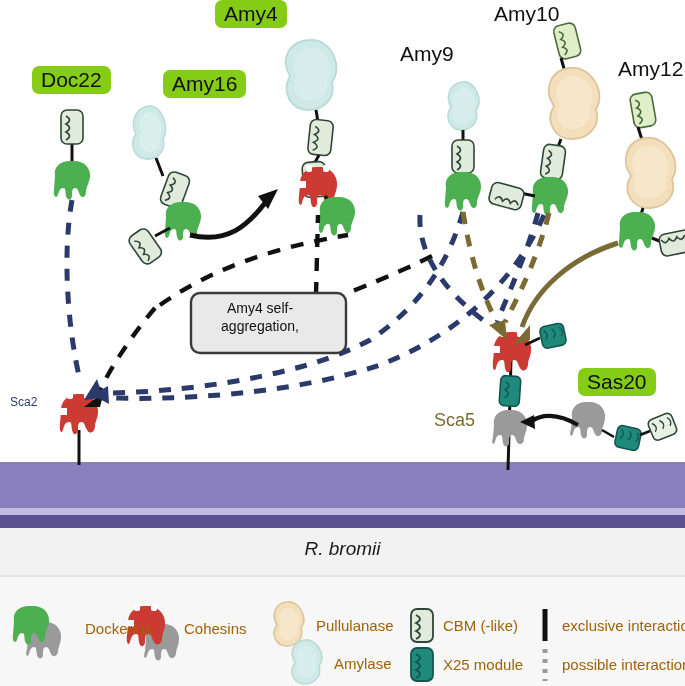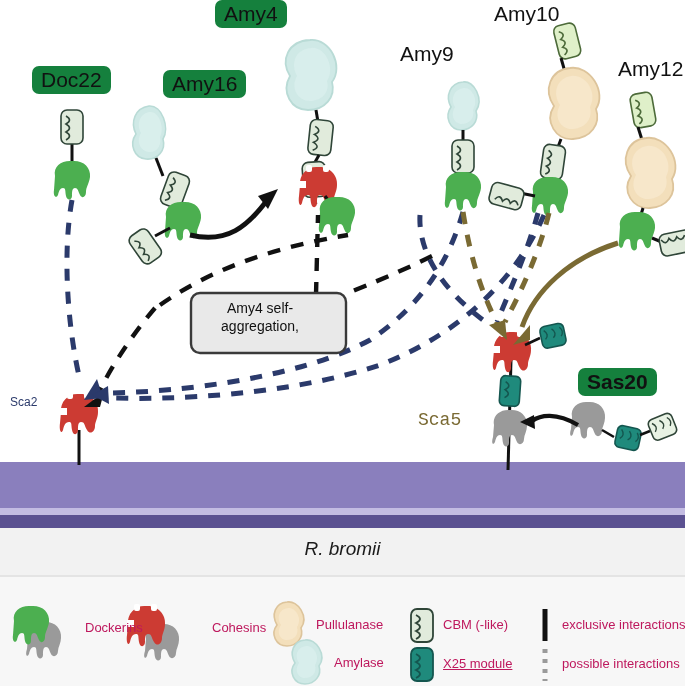--- a/index.html
+++ b/index.html
@@ -1,25 +1,25 @@
 <!DOCTYPE html>
 <html><head>
 <meta charset="utf-8">
 <style>
   html,body{margin:0;padding:0;background:#ffffff;}
   body{width:685px;height:686px;font-family:"Liberation Sans",sans-serif;overflow:hidden;}
   #stage{position:relative;width:685px;height:686px;background:#ffffff;}
   svg.layer{position:absolute;left:0;top:0;width:685px;height:686px;}
   .lbl{position:absolute;white-space:nowrap;font-family:"Liberation Sans",sans-serif;}
-  .hl{background:#15803d;border-radius:7px;padding:2px 9px 3px 9px;}
+  .hl{background:#84cc16;border-radius:7px;padding:2px 9px 3px 9px;}
   .nm{font-size:21px;color:#111111;}
   .sca2{font-size:12px;color:#2b3a6b;}
   .sca5{font-size:18px;color:#7a6a33;}
   .species{font-size:19px;color:#1b1b1b;font-style:italic;}
-  .legtxt{font-size:13px;color:#be185d;}
+  .legtxt{font-size:15px;color:#a16207;}
   .boxtxt{font-size:14px;color:#111;line-height:1.28;text-align:center;}
 </style>
 </head>
 <body>
 
 <div id="stage">
 
   <svg class="layer" viewBox="0 0 685 686">
     <defs>
 
@@ -269,33 +269,33 @@
       <line x1="545" y1="649" x2="545" y2="681" stroke="#9a9a9a" stroke-width="5" stroke-dasharray="4 6"></line>
     </g>
   </svg>
 
   <div class="lbl nm" style="left:12px;top:68px;padding-left:20px;"><span class="hl">Doc22</span></div>
   <div class="lbl nm" style="left:129px;top:72px;padding-left:34px;"><span class="hl">Amy16</span></div>
   <div class="lbl nm" style="left:215px;top:2px;"><span class="hl">Amy4</span></div>
   <div class="lbl nm" style="left:400px;top:42px;"><span>Amy9</span></div>
   <div class="lbl nm" style="left:494px;top:2px;"><span>Amy10</span></div>
   <div class="lbl nm" style="left:618px;top:57px;"><span>Amy12</span></div>
-  <div class="lbl nm" style="left:578px;top:370px;font-weight:bold;"><span class="hl">Sas20</span></div>
+  <div class="lbl nm" style="left:578px;top:370px;"><span class="hl">Sas20</span></div>
 
   <div class="lbl sca2" style="left:10px;top:395px;">Sca2</div>
-  <div class="lbl sca5" style="left:418px;top:410px;font-family:Liberation Mono, monospace;">Sca5</div>
+  <div class="lbl sca5" style="left:434px;top:410px;">Sca5</div>
 
   <div class="lbl species" style="left:0;top:538px;width:685px;text-align:center;">R. bromii</div>
 
   <div class="boxtxt" style="position:absolute;left:191px;top:300px;width:138px;">
     <div>Amy4 self-aggregation,</div>
   </div>
 
   <div class="lbl legtxt" style="left:85px;top:620px;">Dockerins</div>
-  <div class="lbl legtxt" style="left:212px;top:620px;">Cohesins</div>
+  <div class="lbl legtxt" style="left:184px;top:620px;">Cohesins</div>
   <div class="lbl legtxt" style="left:316px;top:617px;">Pullulanase</div>
   <div class="lbl legtxt" style="left:334px;top:655px;">Amylase</div>
   <div class="lbl legtxt" style="left:443px;top:617px;">CBM (-like)</div>
-  <div class="lbl legtxt" style="left:443px;top:656px;text-decoration:underline;">X25 module</div>
+  <div class="lbl legtxt" style="left:443px;top:656px;">X25 module</div>
   <div class="lbl legtxt" style="left:562px;top:617px;">exclusive interactions</div>
   <div class="lbl legtxt" style="left:562px;top:656px;">possible interactions</div>
 
 </div>
 
 </body></html>

